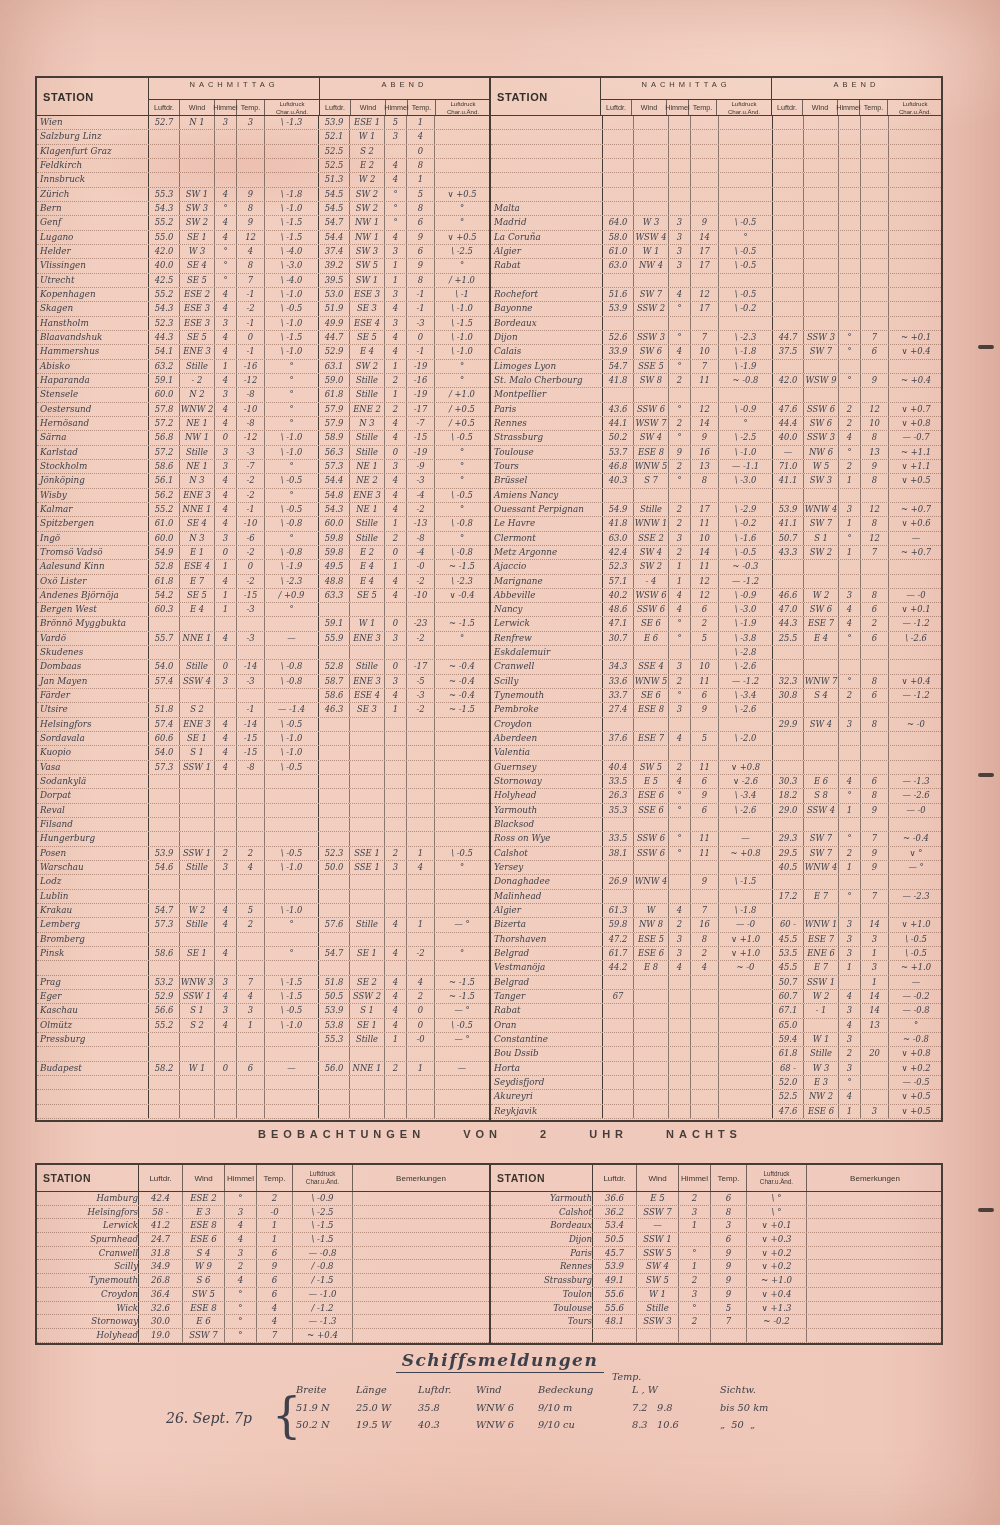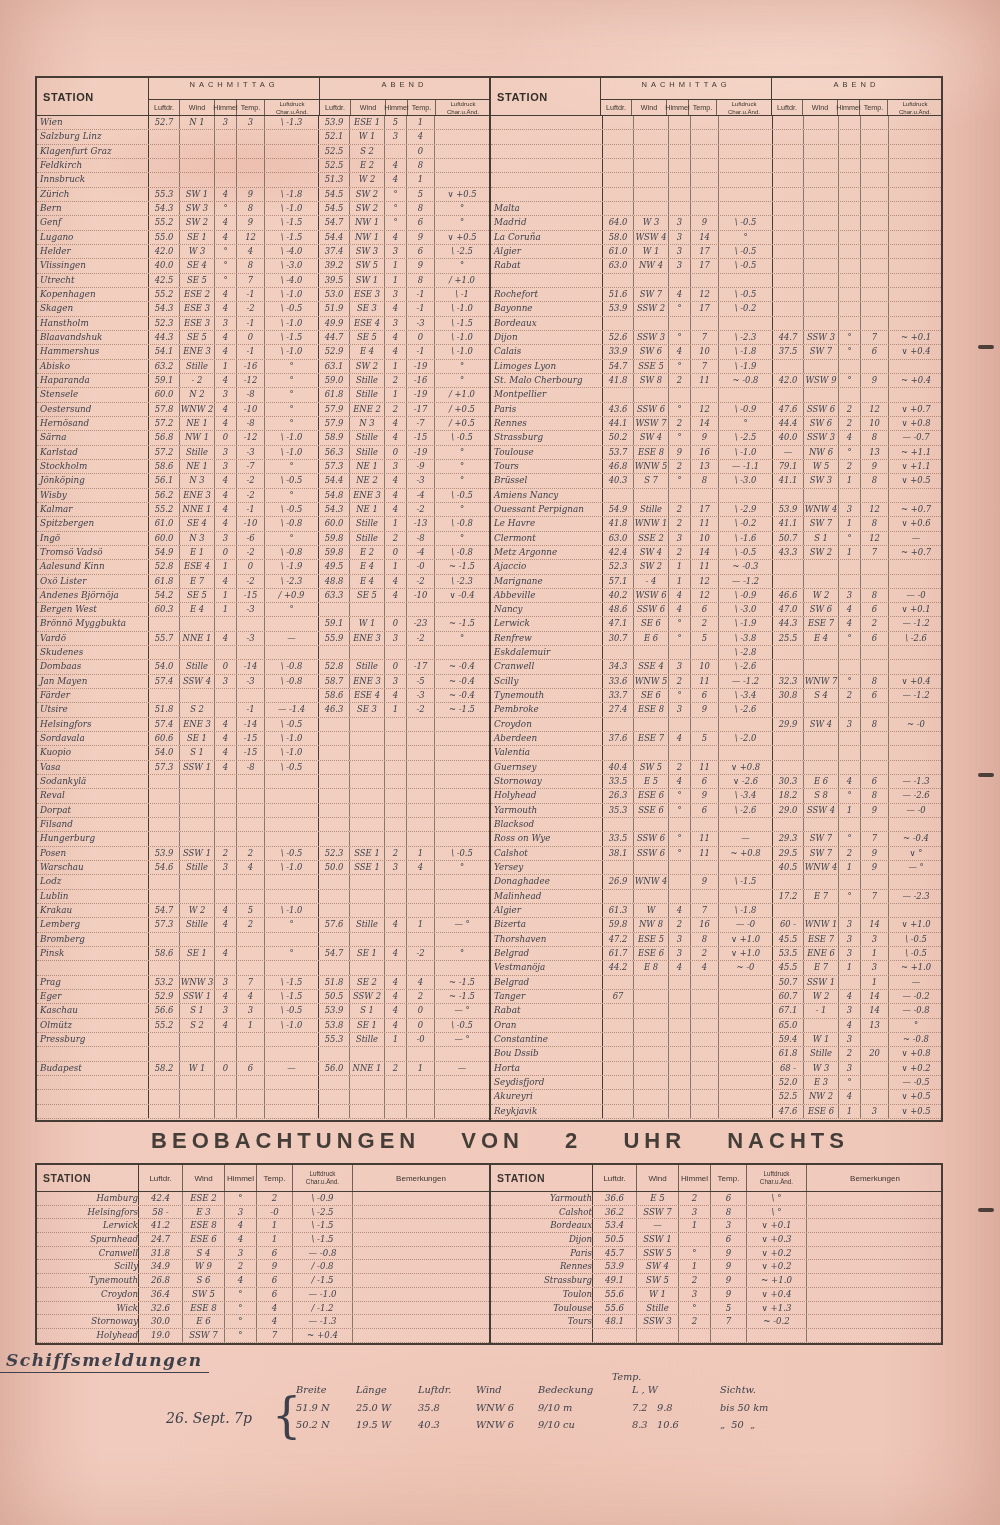--- a/index.html
+++ b/index.html
@@ -27,37 +27,37 @@
   .msub .h:last-child{border-right:none}
   .msub .h.two{flex-direction:column;font-size:6.1px;line-height:1.2}
   .mbody{height:1004px;overflow:hidden}
   .mbody .trow{display:grid;grid-template-columns:112px 31px 35px 22px 28px 54px 31px 35px 22px 28px 54px;height:14.34px;border-bottom:1px dotted rgba(115,75,60,.5)}
   .trow .cell{border-right:1px solid rgba(69,60,53,.6);font-size:8.4px;line-height:13.5px;white-space:nowrap;overflow:hidden;text-align:center;font-family:"DejaVu Serif","DejaVu Sans",serif;font-style:italic;color:#3e414b}
   .trow .cell:last-child{border-right:none}
   .mbody .trow .cell.st{text-align:left;padding-left:3px;font-size:8.8px;border-right:1.4px solid #453c35}
   .mbody .trow .cell:nth-child(6){border-right:1.2px solid #453c35}
 
   
-  .band-title{position:absolute;left:0;top:1128px;width:1000px;text-align:center;font-weight:bold;font-size:22px;letter-spacing:5px;word-spacing:30px;color:#453e38}
+  .band-title{position:absolute;left:0;top:1128px;width:1000px;text-align:center;font-weight:bold;font-size:11px;letter-spacing:5px;word-spacing:30px;color:#453e38}
   .night-table{position:absolute;left:35px;top:1163px;display:flex;border:2px solid #453c35;background:rgba(250,226,210,.12)}
   .nhalf{width:452px}
   .nhalf.right{border-left:2px solid #453c35}
   .nhead{display:grid;grid-template-columns:102px 44px 42px 32px 36px 60px 136px;height:27px;border-bottom:1.3px solid #453c35}
   .nhead .nh{border-right:1px solid rgba(69,60,53,.75);font-size:8px;color:#3c352f;display:flex;align-items:center;justify-content:center;text-align:center}
   .nhead .nh.st{font-weight:bold;font-size:10.5px;letter-spacing:.5px;justify-content:flex-start;padding-left:6px;border-right:1.4px solid #453c35}
   .nhead .nh.two{flex-direction:column;font-size:6.3px;line-height:1.25}
   .nhead .nh:last-child{border-right:none}
   .nbody{height:151px;overflow:hidden}
   .nbody .trow{display:grid;grid-template-columns:102px 44px 42px 32px 36px 60px 136px;height:13.7px;border-bottom:1px dotted rgba(115,75,60,.5)}
   .nbody .trow .cell{font-size:8.6px;line-height:13px}
   .nbody .trow .cell.st{text-align:right;padding-left:4px;border-right:1.4px solid #453c35}
 
   
   .ships{position:absolute;left:0;top:1350px;width:1000px;height:110px;font-family:"DejaVu Serif","DejaVu Sans",serif;font-style:italic;color:#3e414b}
-  .ships-title{font-size:17px;font-weight:bold;letter-spacing:1.5px}
+  .ships-title{text-align:center;font-size:17px;font-weight:bold;letter-spacing:1.5px}
   .ships-title span{border-bottom:1.4px solid #3e414b;padding:0 6px 2px}
   .ships-temp{position:absolute;left:612px;top:21px;font-size:9.5px}
   .ships-head{position:absolute;left:296px;top:34px;display:grid;grid-template-columns:60px 62px 58px 62px 94px 88px 80px;font-size:9.8px}
   .ships-date{position:absolute;left:166px;top:60px;font-size:14px}
   .ships-brace{position:absolute;left:272px;top:38px;font-size:46px;font-style:normal;color:#3e414b;transform:scaleY(1.05)}
   .ships-rows{position:absolute;left:296px;top:52px;font-size:9.8px}
   .ships-row{display:grid;grid-template-columns:60px 62px 58px 62px 94px 88px 80px;height:17px;white-space:pre}
 
   .bind-mark{position:absolute;right:6px;width:16px;height:4px;background:#332c27;border-radius:2px;opacity:.85}
 </style>
@@ -704,34 +704,34 @@
             <div class="cell v"></div>
             <div class="cell v"></div>
             <div class="cell v"></div>
             <div class="cell v"></div>
             <div class="cell v"></div>
             <div class="cell v"></div>
             <div class="cell v"></div>
             <div class="cell v"></div>
           </div>
           <div class="trow">
+            <div class="cell st">Dorpat</div>
+            <div class="cell v"></div>
+            <div class="cell v"></div>
+            <div class="cell v"></div>
+            <div class="cell v"></div>
+            <div class="cell v"></div>
+            <div class="cell v"></div>
+            <div class="cell v"></div>
+            <div class="cell v"></div>
+            <div class="cell v"></div>
+            <div class="cell v"></div>
+          </div>
+          <div class="trow">
             <div class="cell st">Reval</div>
-            <div class="cell v"></div>
-            <div class="cell v"></div>
-            <div class="cell v"></div>
-            <div class="cell v"></div>
-            <div class="cell v"></div>
-            <div class="cell v"></div>
-            <div class="cell v"></div>
-            <div class="cell v"></div>
-            <div class="cell v"></div>
-            <div class="cell v"></div>
-          </div>
-          <div class="trow">
-            <div class="cell st">Dorpat</div>
             <div class="cell v"></div>
             <div class="cell v"></div>
             <div class="cell v"></div>
             <div class="cell v"></div>
             <div class="cell v"></div>
             <div class="cell v"></div>
             <div class="cell v"></div>
             <div class="cell v"></div>
             <div class="cell v"></div>
             <div class="cell v"></div>
@@ -1355,21 +1355,21 @@
             <div class="cell v">13</div>
             <div class="cell v">~ +1.1</div>
           </div>
           <div class="trow">
             <div class="cell st">Tours</div>
             <div class="cell v">46.8</div>
             <div class="cell v">WNW 5</div>
             <div class="cell v">2</div>
             <div class="cell v">13</div>
             <div class="cell v">— -1.1</div>
-            <div class="cell v">79.1</div>
+            <div class="cell v">71.0</div>
             <div class="cell v">W 5</div>
             <div class="cell v">2</div>
             <div class="cell v">9</div>
             <div class="cell v">∨ +1.1</div>
           </div>
           <div class="trow">
             <div class="cell st">Brüssel</div>
             <div class="cell v">40.3</div>
             <div class="cell v">S 7</div>
             <div class="cell v">°</div>

